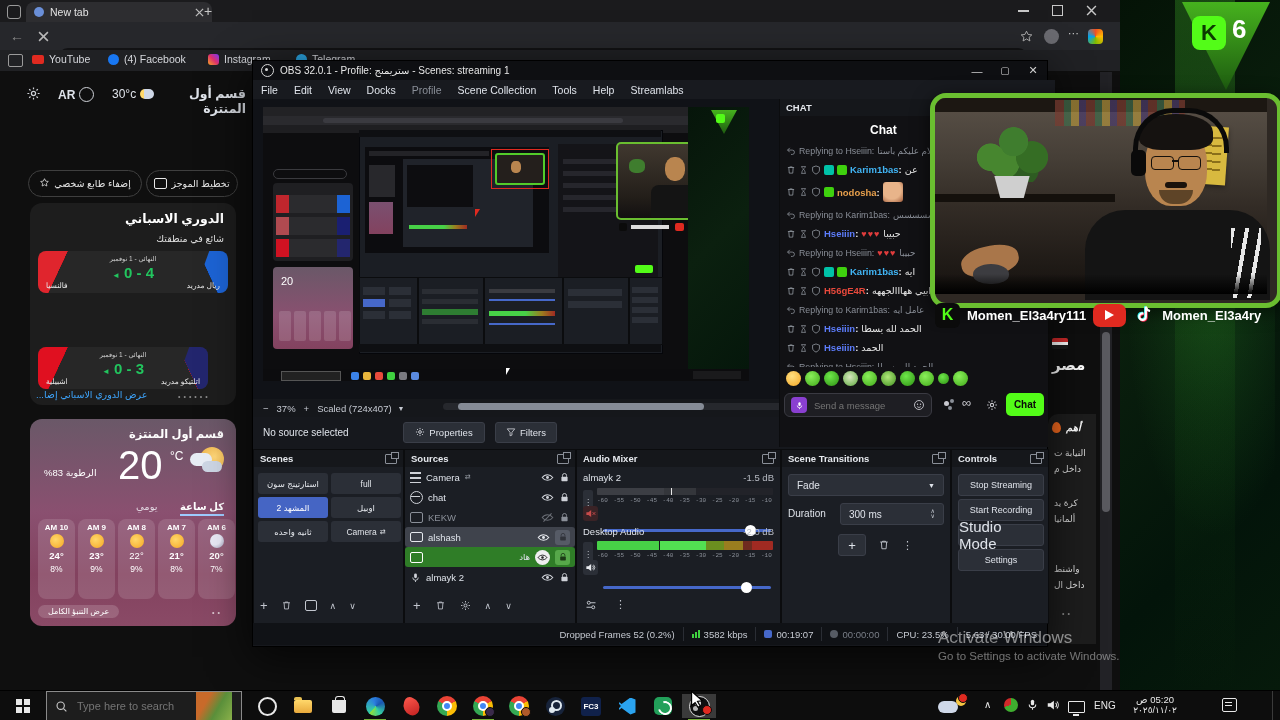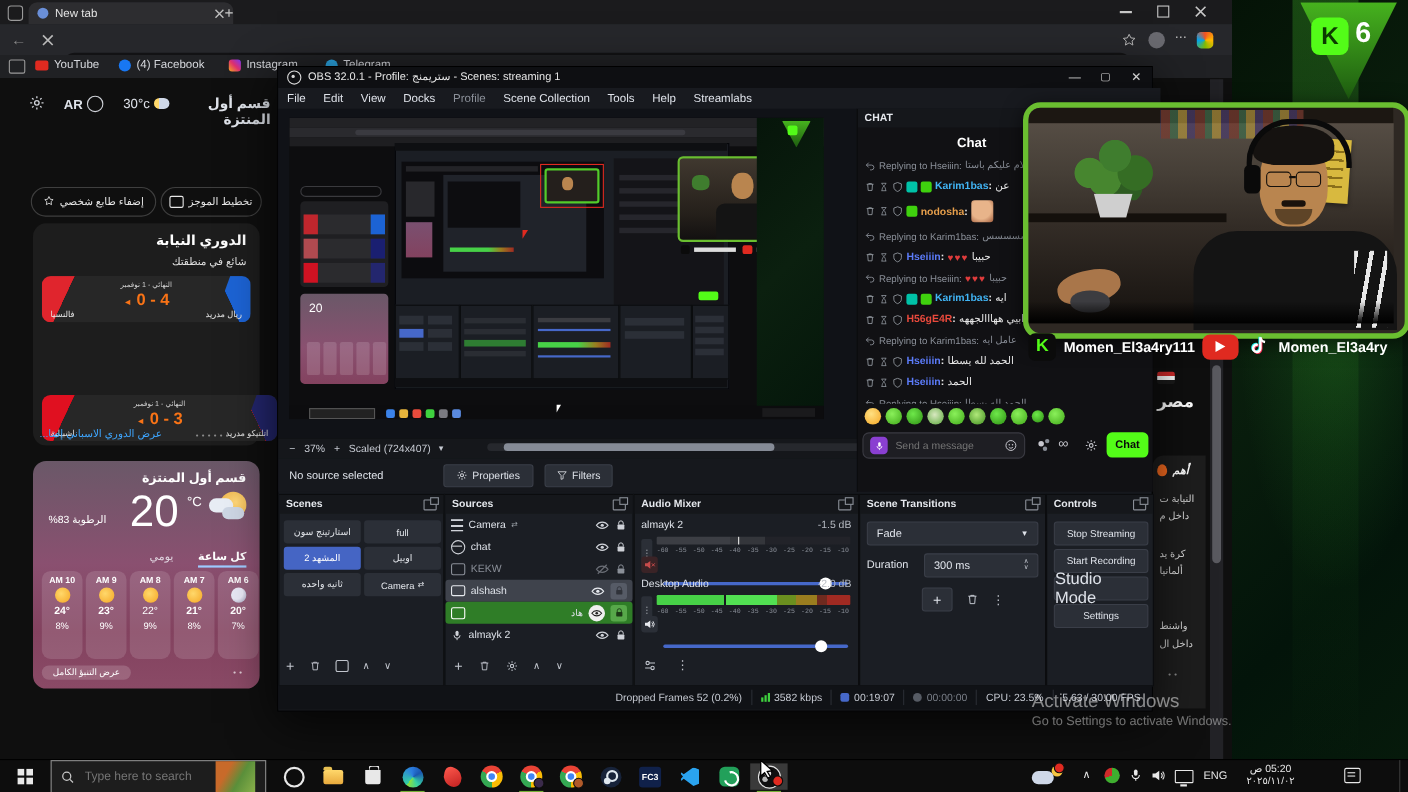--- a/index.html
+++ b/index.html
@@ -17,21 +17,21 @@
   .urlpill{left:58px;top:26px;width:950px;height:20px;background:#121214;border-radius:11px;display:flex;align-items:center;gap:6px;padding:0 10px;color:#d5d7dc;font-size:10.5px;}
   .bmbar{left:0;top:50px;width:1120px;height:21px;background:#202124;border-bottom:1px solid #17171a;}
   .bm{display:flex;align-items:center;gap:5px;color:#d5d7dc;font-size:10.5px;}
   .ytbg{left:0;top:71px;width:1120px;height:619px;background:#0f0f0f;}
   .pill{border:1px solid #3f3f3f;border-radius:14px;color:#e8e8e8;font-size:9.5px;display:flex;align-items:center;justify-content:center;gap:4px;}
   .card{background:#1d1d1d;border-radius:12px;}
   .match{background:#272727;border-radius:8px;overflow:hidden;}
   .flagL{position:absolute;left:0;top:0;width:34px;height:100%;background:linear-gradient(115deg,#e0252d 55%,#8f1218 56%,transparent 56%);clip-path:polygon(0 0,100% 0,55% 100%,0 100%);}
   .flagR{position:absolute;right:0;top:0;width:34px;height:100%;clip-path:polygon(45% 0,100% 0,100% 100%,0 100%);}
   .mstatus{position:absolute;left:0;right:0;top:4px;text-align:center;font-size:6.5px;color:#cfcfcf;}
-  .mscore{position:absolute;left:0;right:0;top:13px;text-align:center;font-size:15px;font-weight:bold;color:#f97316;}
+  .mscore{position:absolute;left:0;right:0;top:13px;text-align:center;font-size:15px;font-weight:bold;color:#22c55e;}
   .mteam{position:absolute;bottom:3px;font-size:7.5px;color:#e8e8e8;}
   .wcard{background:linear-gradient(180deg,#6a5868 0%,#8a5070 45%,#83425f 75%,#8a4a66 100%);border-radius:12px;overflow:hidden;}
   .hourcol{position:absolute;top:0;width:37px;height:80px;background:rgba(255,255,255,.13);border-radius:8px;text-align:center;color:#fff;}
   .sun{width:14px;height:14px;border-radius:50%;background:radial-gradient(circle at 40% 40%,#ffd86b,#f5a623);margin:2px auto;}
   .moon{width:14px;height:14px;border-radius:50%;background:radial-gradient(circle at 35% 35%,#e8e8f5 45%,#9a9ab5);margin:2px auto;}
   
   .obs{left:252px;top:60px;width:794px;height:585px;background:#16181d;box-shadow:0 10px 40px rgba(0,0,0,.7);border:1px solid #000;}
   .obstitle{left:0;top:0;width:794px;height:19px;background:#0e0f12;display:flex;align-items:center;}
   .obsmenu{left:0;top:19px;width:794px;height:19px;background:#181a1f;display:flex;align-items:center;gap:16px;padding-left:8px;font-size:10.5px;}
   .dock{background:#1b1e24;border:1px solid #0b0c0e;}
@@ -156,31 +156,31 @@
           <path d="M8 1l1.8 3.6L13.5 5l-2.7 2.7.6 4L8 9.8 4.6 11.7l.6-4L2.5 5l3.7-.4z" fill="none" stroke="#e8e8e8" stroke-width="1.1"></path>
         </svg>
       <span class="ar">إضفاء طابع شخصي</span>
     </div>
     <div class="p pill" style="left:146px;top:170px;width:90px;height:25px;">
       <span style="width:11px;height:9px;border:1.2px solid #e8e8e8;border-radius:2px;display:inline-block;"></span>
       <span class="ar">تخطيط الموجز</span>
     </div>
 
     <div class="p card" style="left:30px;top:203px;width:206px;height:202px;">
-      <div class="p ar" style="right:12px;top:8px;color:#fff;font-weight:bold;font-size:12.5px;">الدوري النيابة</div>
+      <div class="p ar" style="right:12px;top:8px;color:#fff;font-weight:bold;font-size:12.5px;">الدوري الاسباني</div>
       <div class="p ar" style="right:12px;top:30px;color:#e0e0e0;font-size:9.5px;">شائع في منطقتك</div>
       <div class="p match" style="left:8px;top:48px;width:190px;height:42px;">
         <div class="flagL"></div>
         <div class="flagR" style="background:linear-gradient(245deg,#1c63d4 55%,#0d2e6e 56%,transparent 56%);"></div>
         <div class="mstatus ar">النهائي - 1 نوفمبر</div>
         <div class="mscore"><span style="font-size:8px;">◄</span> <span>0 - 4</span></div>
         <div class="mteam ar" style="left:8px;">فالنسيا</div>
         <div class="mteam ar" style="right:8px;">ريال مدريد</div>
       </div>
-      <div class="p match" style="left:8px;top:156px;width:214px;height:42px;">
+      <div class="p match" style="left:8px;top:144px;width:170px;height:42px;">
         <div class="flagL" style="background:linear-gradient(115deg,#e01020 55%,#8f0a14 56%,transparent 56%);"></div>
         <div class="flagR" style="background:linear-gradient(245deg,#23266e 55%,#b01825 56%,transparent 56%);"></div>
         <div class="mstatus ar">النهائي - 1 نوفمبر</div>
         <div class="mscore"><span style="font-size:8px;">◄</span> <span>0 - 3</span></div>
         <div class="mteam ar" style="left:8px;">اشبيلية</div>
         <div class="mteam ar" style="right:8px;">اتلتيكو مدريد</div>
       </div>
     </div>
     <div class="p ar" style="left:36px;top:389px;color:#3ea6ff;font-size:9.5px;text-align:right;">عرض الدوري الاسباني إضا...</div>
     <div class="p" style="left:178px;top:393px;color:#8a8a8a;font-size:7px;letter-spacing:3px;">••••••</div>

